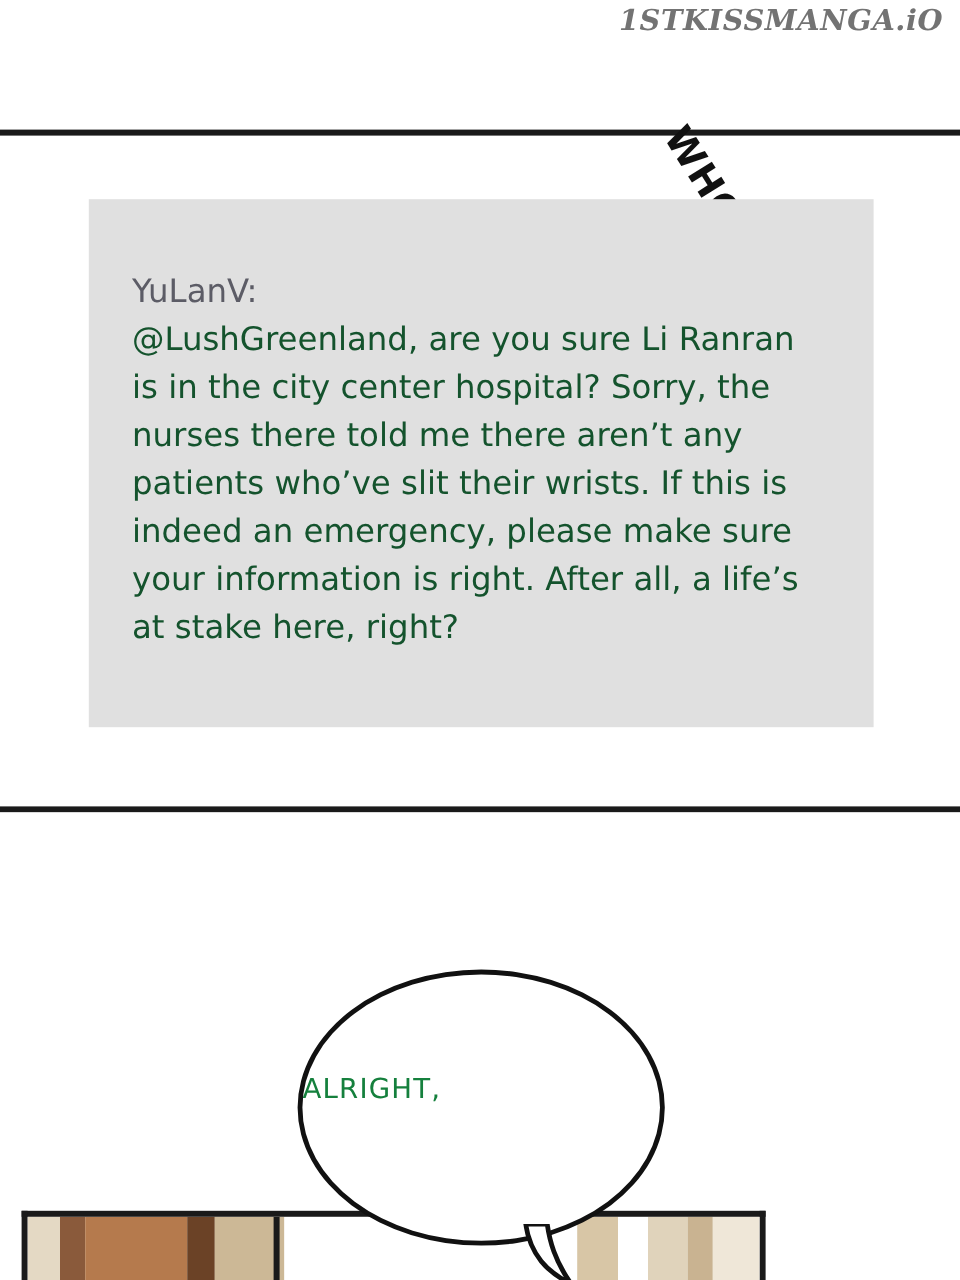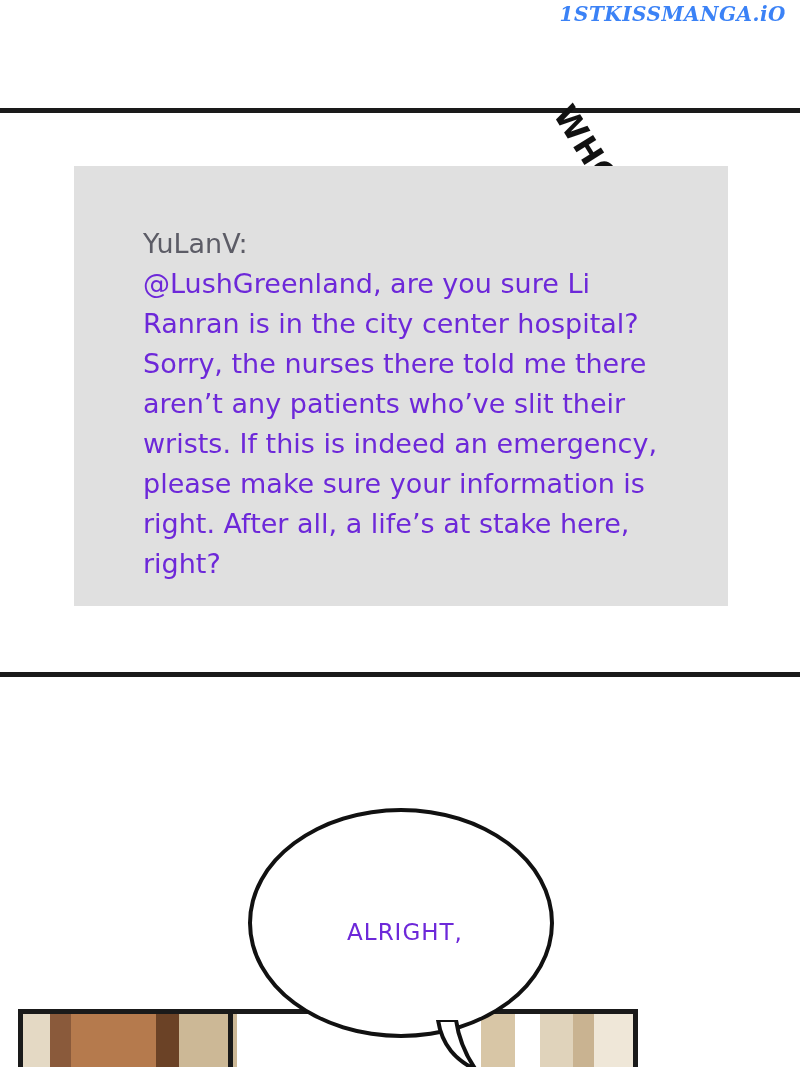--- a/index.html
+++ b/index.html
@@ -22,23 +22,23 @@
   }
 
   
   .watermark {
     position: absolute;
     top: 2px;
     right: 14px;
     font-family: "DejaVu Serif", serif;
     font-style: italic;
     font-weight: 700;
-    font-size: 20px;
+    font-size: 24px;
     letter-spacing: 0.5px;
-    color: #3b82f6;
+    color: #737373;
     white-space: nowrap;
     user-select: none;
   }
 
   
   .rule {
     position: absolute;
     left: 0;
     width: 800px;
     height: 5px;
@@ -71,33 +71,33 @@
 
   
   .comment-box {
     position: absolute;
     left: 74px;
     top: 166px;
     width: 654px;
     height: 440px;
     background: #e0e0e0;
     box-sizing: border-box;
-    padding: 58px 36px 0 69px;
+    padding: 58px 36px 0 36px;
   }
   .comment-user {
     font-family: "DejaVu Sans", sans-serif;
     font-size: 27px;
     color: #5c5c66;
     line-height: 40px;
     margin: 0 0 0 0;
   }
   .comment-body {
     font-family: "DejaVu Sans", sans-serif;
     font-size: 27px;
-    color: #6d28d9;
+    color: #14532d;
     line-height: 40px;
     margin: 0;
     max-width: 610px;
   }
 
   
   .lower-panel {
     position: absolute;
     left: 0;
     top: 677px;
@@ -159,27 +159,26 @@
     background: #ffffff;
     border: 4px solid #111111;
     box-sizing: border-box;
     z-index: 5;
   }
   .balloon-text {
     position: absolute;
     left: 0;
     top: 78px;
     width: 306px;
-    text-align: center;
+    text-align: left;
     font-family: "DejaVu Sans", sans-serif;
     font-size: 23px;
     line-height: 36px;
     letter-spacing: 1px;
-    color: #6d28d9;
-    margin-top: 24px;
+    color: #15803d;
   }
   .balloon-tail {
     position: absolute;
     left: 436px;
     top: 1020px;
     width: 44px;
     height: 50px;
     z-index: 6;
   }
 </style>

